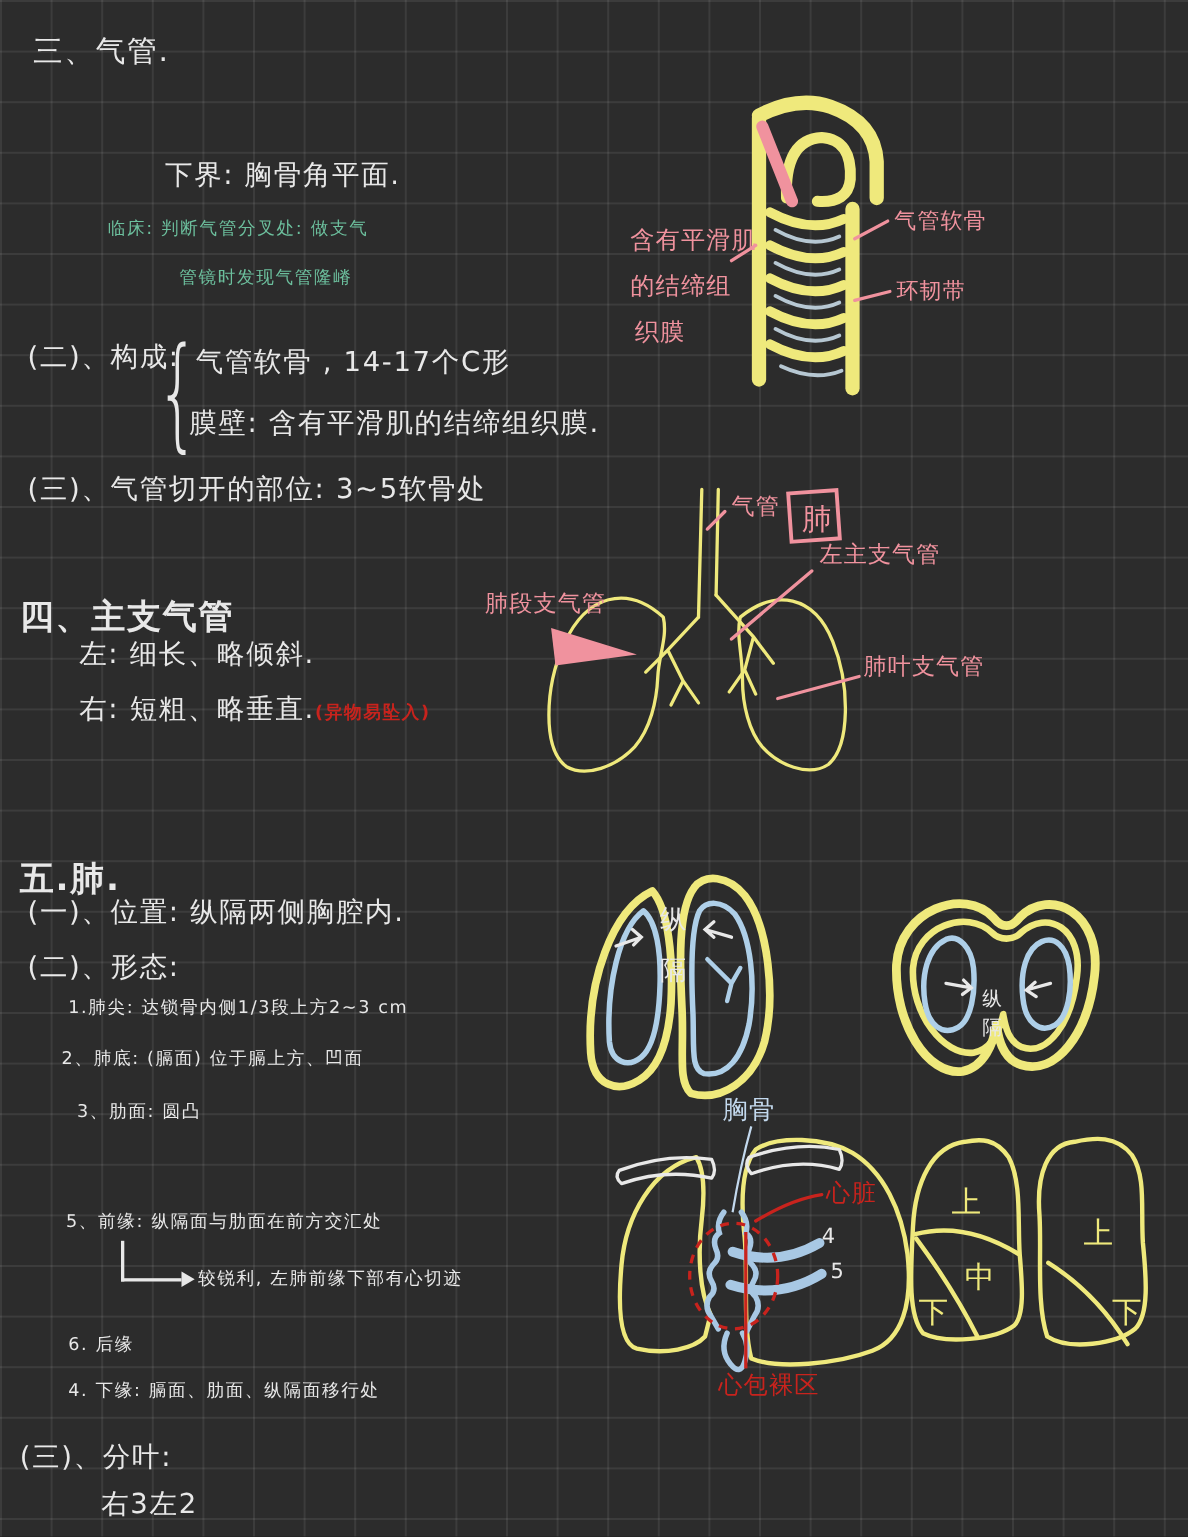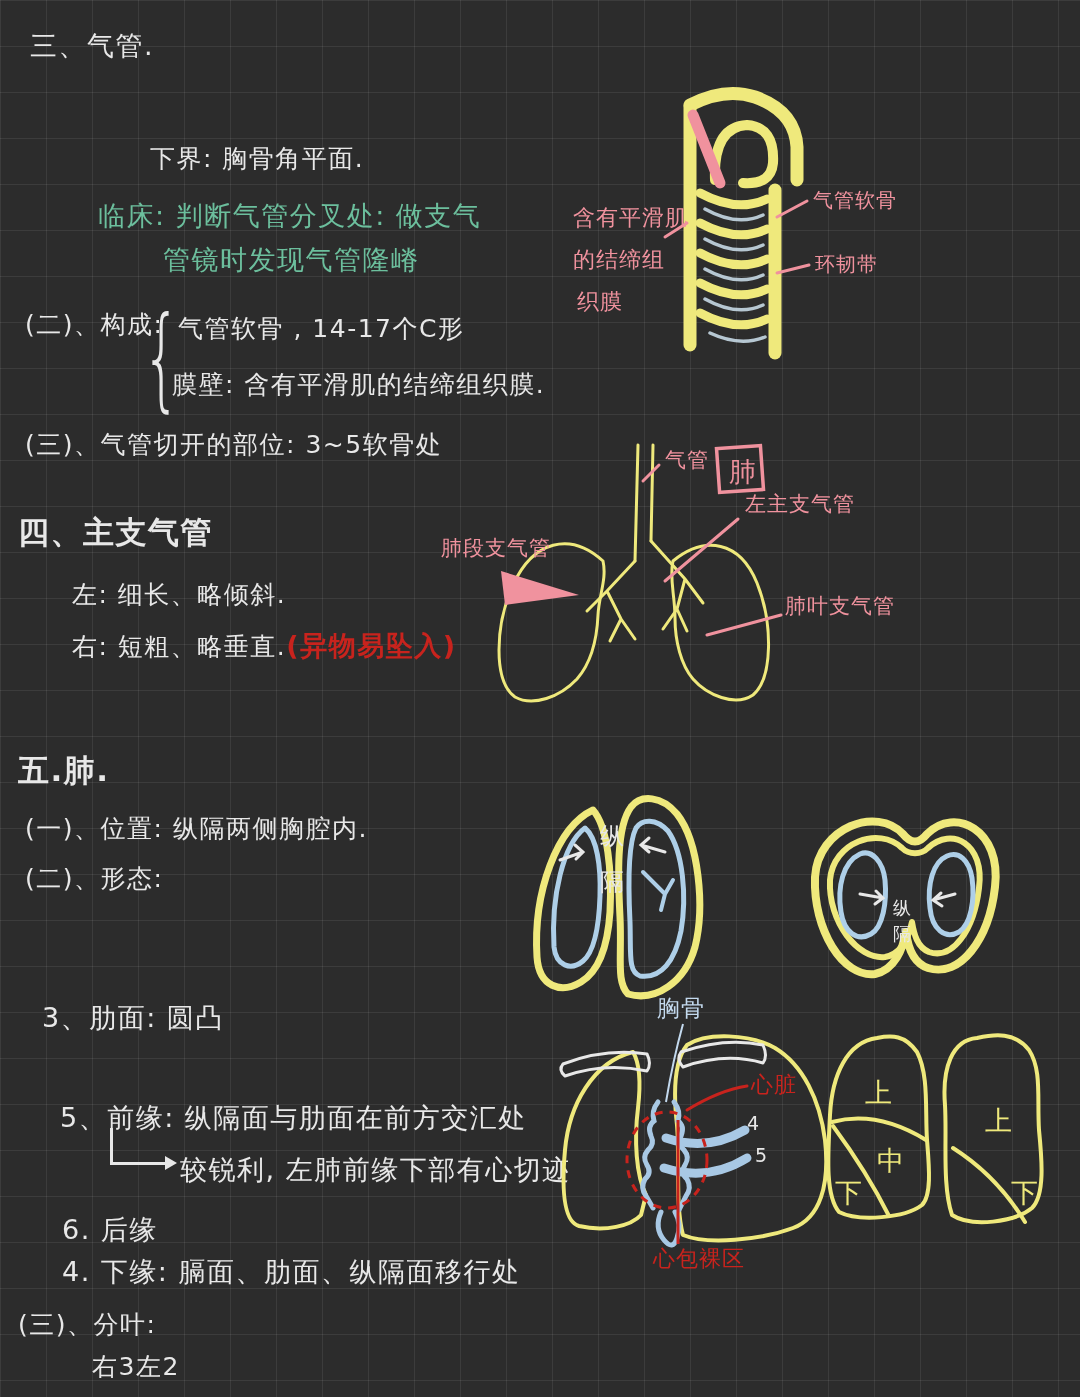--- a/index.html
+++ b/index.html
@@ -7,24 +7,24 @@
     position:relative;width:1080px;height:1397px;margin:0 auto;overflow:hidden;
     background-color:#2c2c2c;
     background-image:
       linear-gradient(to right, rgba(255,255,255,0.075) 1.5px, transparent 1.5px),
       linear-gradient(to bottom, rgba(255,255,255,0.075) 1.5px, transparent 1.5px);
     background-size:46px 46px;
     font-family:"DejaVu Sans", sans-serif;
     color:#e8e8e8;
   }
   .ln{position:absolute;white-space:nowrap;letter-spacing:1.5px;color:#e8e8e8;}
-  .t32{font-size:31px;font-weight:bold;}
+  .t32{font-size:31px;font-weight:bold;margin-top:28px;}
   .t28{font-size:27px;}
   .t26{font-size:25px;}
-  .t24{font-size:27px;}
+  .t24{font-size:16px;}
   .green{color:#6cbf9d;}
   .inline-red{color:#c8231d;font-weight:bold;}
   .brace{position:absolute;font-size:112px;color:#e8e8e8;transform:scaleX(.55);transform-origin:left center;font-weight:200;}
   .elbow{position:absolute;width:52px;height:34px;border-left:3px solid #e8e8e8;border-bottom:3px solid #e8e8e8;}
   .elbow::after{content:"";position:absolute;right:-12px;bottom:-8px;width:0;height:0;
     border-left:12px solid #e8e8e8;border-top:7px solid transparent;border-bottom:7px solid transparent;}
   svg{position:absolute;overflow:visible;}
   svg text{letter-spacing:1px;}
 </style>
 </head>
@@ -105,21 +105,23 @@
     <text x="6" y="112" font-size="21" fill="#f0929e">肺段支气管</text>
     <polygon points="66,128 144,152 70,162" fill="#f0929e"></polygon>
 
     <path d="M272,192 L346,172" stroke="#f0929e" stroke-width="3" stroke-linecap="round"></path>
     <text x="350" y="170" font-size="21" fill="#f0929e">肺叶支气管</text>
   </svg>
 
   <div class="ln t32" style="left:18px;top:750px;">五.肺.</div>
   <div class="ln t26" style="left:25px;top:812px;">(一)、位置:  纵隔两侧胸腔内.</div>
   <div class="ln t26" style="left:25px;top:862px;">(二)、形态:</div>
-  <div class="ln t24" style="left:42px;top:1000px;">3、肋面:  圆凸</div>
+  <div class="ln t24" style="left:62px;top:906px;">1.肺尖: 达锁骨内侧1/3段上方2~3 cm</div>
+  <div class="ln t24" style="left:56px;top:952px;">2、肺底: (膈面)  位于膈上方、凹面</div>
+  <div class="ln t24" style="left:70px;top:1000px;">3、肋面:  圆凸</div>
   <div class="ln t24" style="left:60px;top:1100px;">5、前缘:  纵隔面与肋面在前方交汇处</div>
   <div class="elbow" style="left:110px;top:1128px;"></div>
   <div class="ln t24" style="left:180px;top:1152px;">较锐利, 左肺前缘下部有心切迹</div>
   <div class="ln t24" style="left:62px;top:1212px;">6. 后缘</div>
   <div class="ln t24" style="left:62px;top:1254px;">4. 下缘: 膈面、肋面、纵隔面移行处</div>
   <div class="ln t26" style="left:18px;top:1308px;">(三)、分叶:</div>
   <div class="ln t26" style="left:92px;top:1350px;">右3左2</div>
 
   <svg style="left:515px;top:782px;" width="510" height="225" viewBox="0 0 510 225">
 

